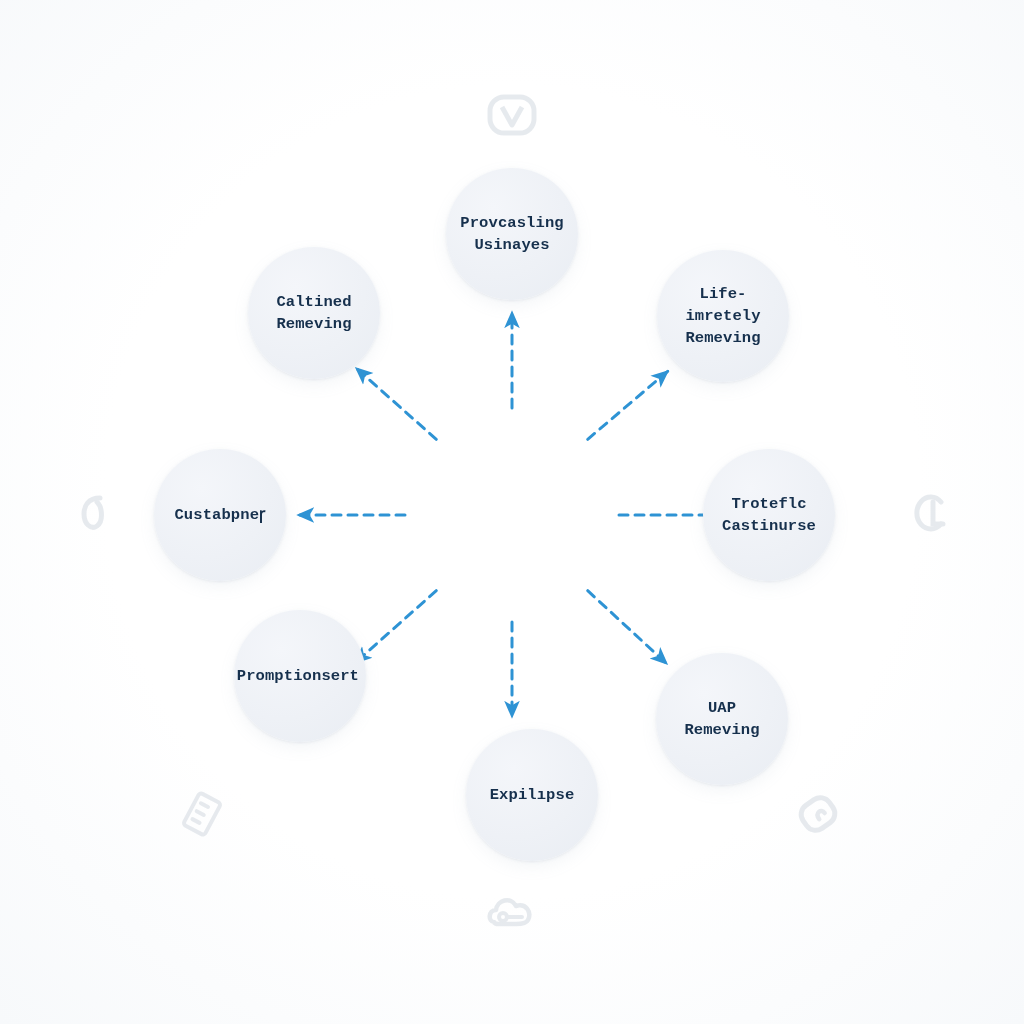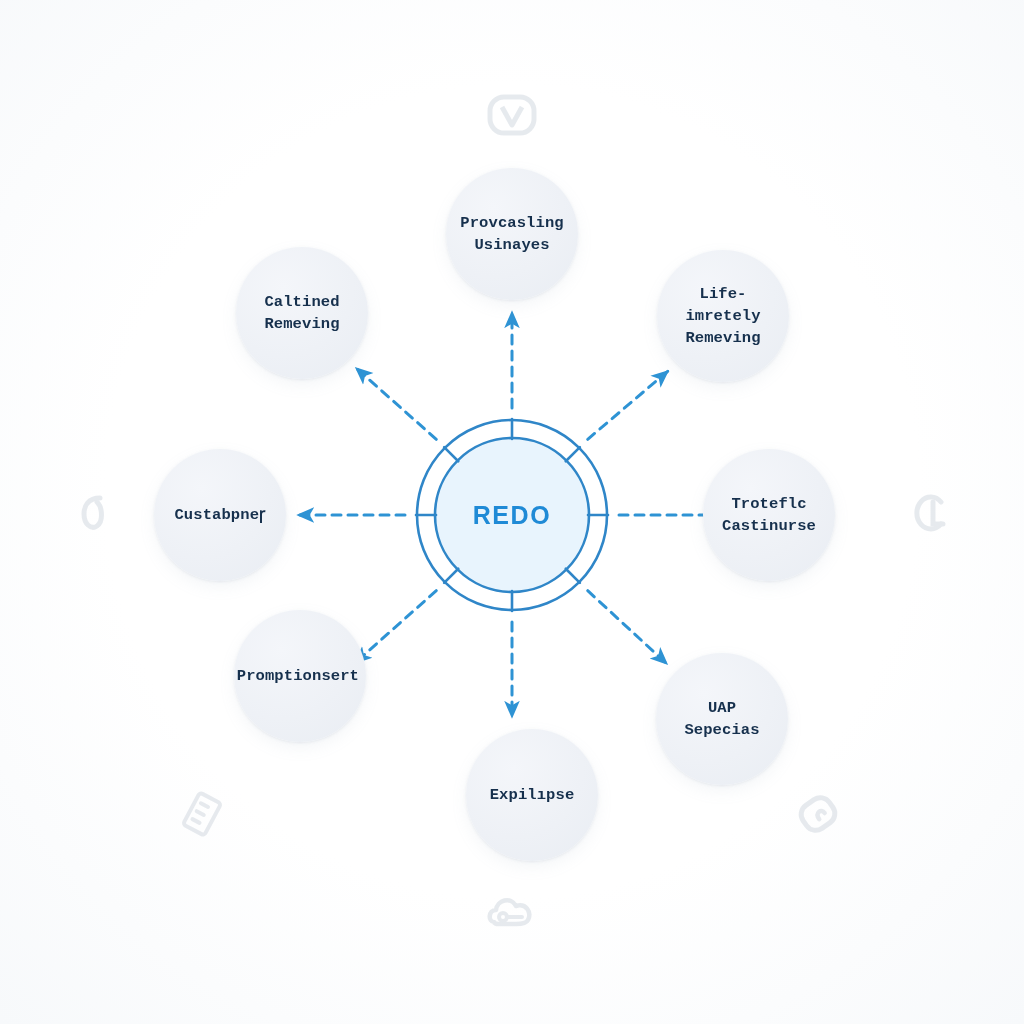--- a/index.html
+++ b/index.html
@@ -126,54 +126,37 @@
       <div class="node" style="left: 723px; top: 316px;">
         <div class="node-label">Life-imretely
 Remeving</div>
       </div>
       <div class="node" style="left: 769px; top: 515px;">
         <div class="node-label">Troteflc
 Castinurse</div>
       </div>
       <div class="node" style="left: 722px; top: 719px;">
         <div class="node-label">UAP
-Sepecias</div>
+Remeving</div>
       </div>
       <div class="node wide" style="left: 532px; top: 795px;">
         <div class="node-label">Expilıpse</div>
       </div>
       <div class="node wide" style="left: 300px; top: 676px; justify-content: flex-end;">
         <div class="node-label">Promptionsert</div>
       </div>
       <div class="node wide" style="left: 220px; top: 515px; justify-content: center;">
         <div class="node-label">Custabpneꞅ</div>
       </div>
-      <div class="node" style="left: 302px; top: 313px;">
+      <div class="node" style="left: 314px; top: 313px;">
         <div class="node-label">Caltined
 Remeving</div>
       </div>
     </div>
 
-  <div id="hub">
-    <svg width="196" height="196" viewBox="0 0 196 196" xmlns="http://www.w3.org/2000/svg">
-      <circle cx="98" cy="98" r="95" fill="none" stroke="#2f86c8" stroke-width="2.6"></circle>
-      <circle cx="98" cy="98" r="77" fill="#e8f4fd" stroke="#2f86c8" stroke-width="2.6"></circle>
-      <g id="hub-ticks" stroke="#2f86c8" stroke-width="2.6" stroke-linecap="round">
-          <line x1="98.00" y1="22.00" x2="98.00" y2="2.00"></line>
-          <line x1="151.74" y1="44.26" x2="165.88" y2="30.12"></line>
-          <line x1="174.00" y1="98.00" x2="194.00" y2="98.00"></line>
-          <line x1="151.74" y1="151.74" x2="165.88" y2="165.88"></line>
-          <line x1="98.00" y1="174.00" x2="98.00" y2="194.00"></line>
-          <line x1="44.26" y1="151.74" x2="30.12" y2="165.88"></line>
-          <line x1="22.00" y1="98.00" x2="2.00" y2="98.00"></line>
-          <line x1="44.26" y1="44.26" x2="30.12" y2="30.12"></line>
-        </g>
-    </svg>
-    <div id="hub-label">REDO</div>
-  </div>
 
   <div class="glyph" style="left:482px; top:85px;">
     <svg width="60" height="60" viewBox="0 0 60 60" xmlns="http://www.w3.org/2000/svg">
       <rect x="8" y="12" width="44" height="36" rx="14" fill="none" stroke="#cfd6de" stroke-width="5"></rect>
       <path d="M20 22 L30 40 L40 22" fill="none" stroke="#cfd6de" stroke-width="5" stroke-linejoin="round"></path>
     </svg>
   </div>
 
   <div class="glyph" style="left:70px; top:486px;">
     <svg width="50" height="50" viewBox="0 0 50 50" xmlns="http://www.w3.org/2000/svg">

